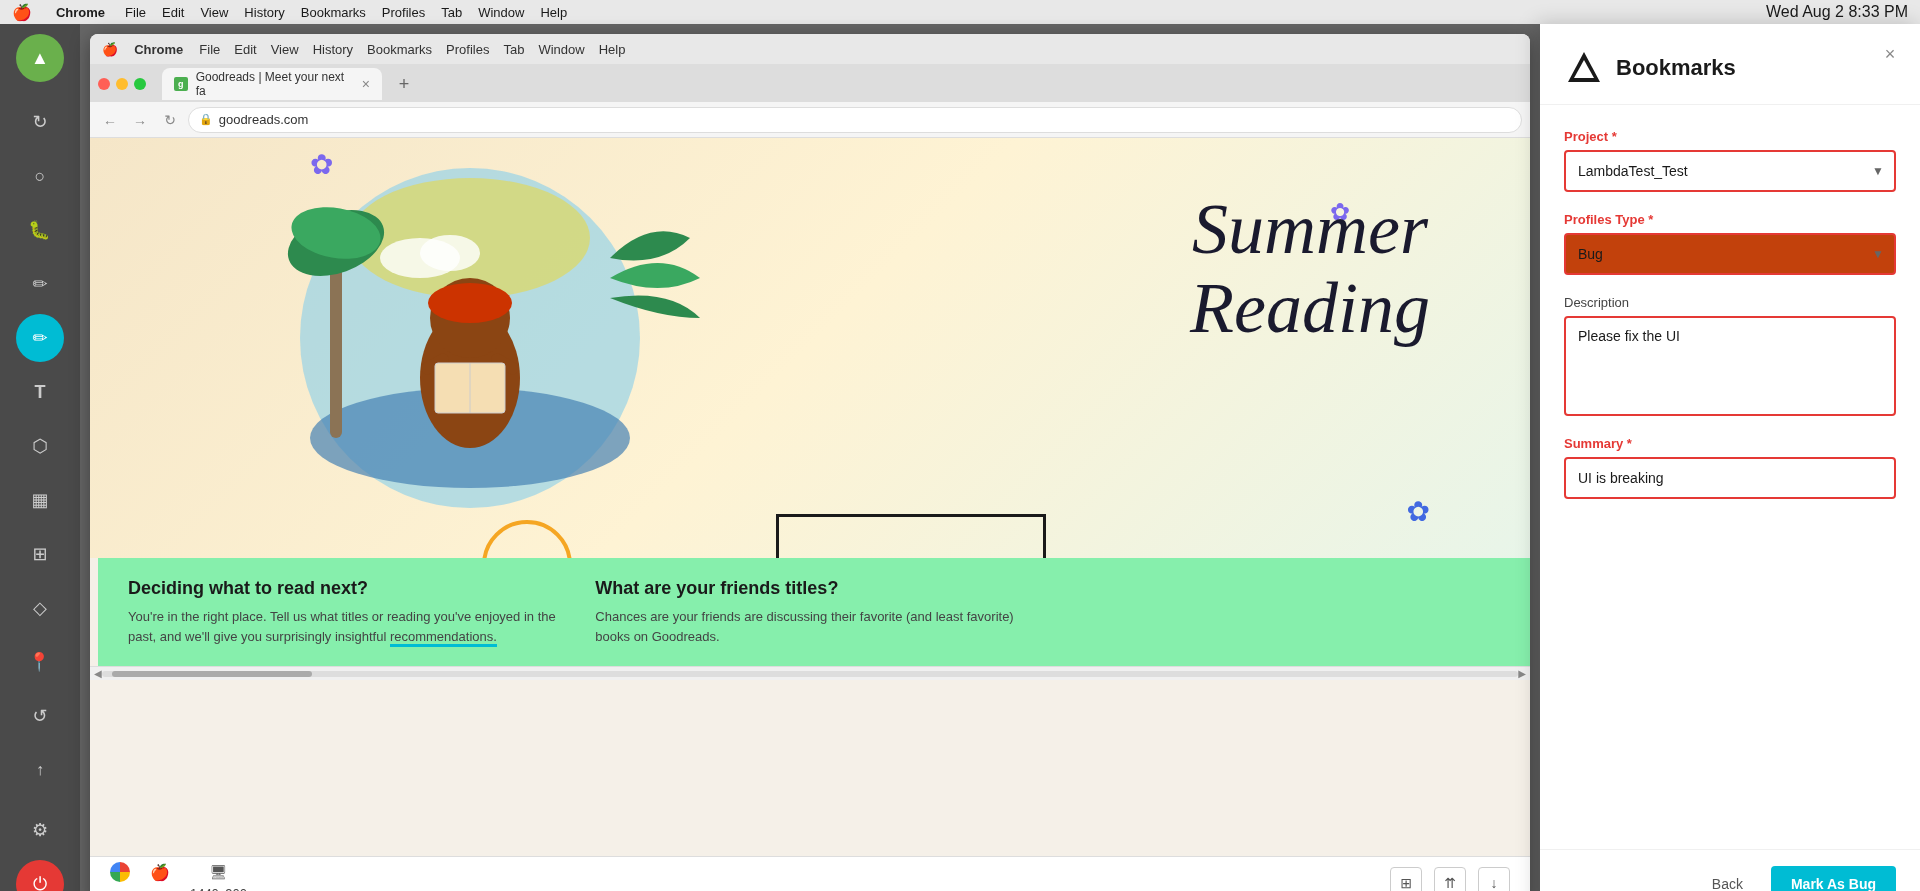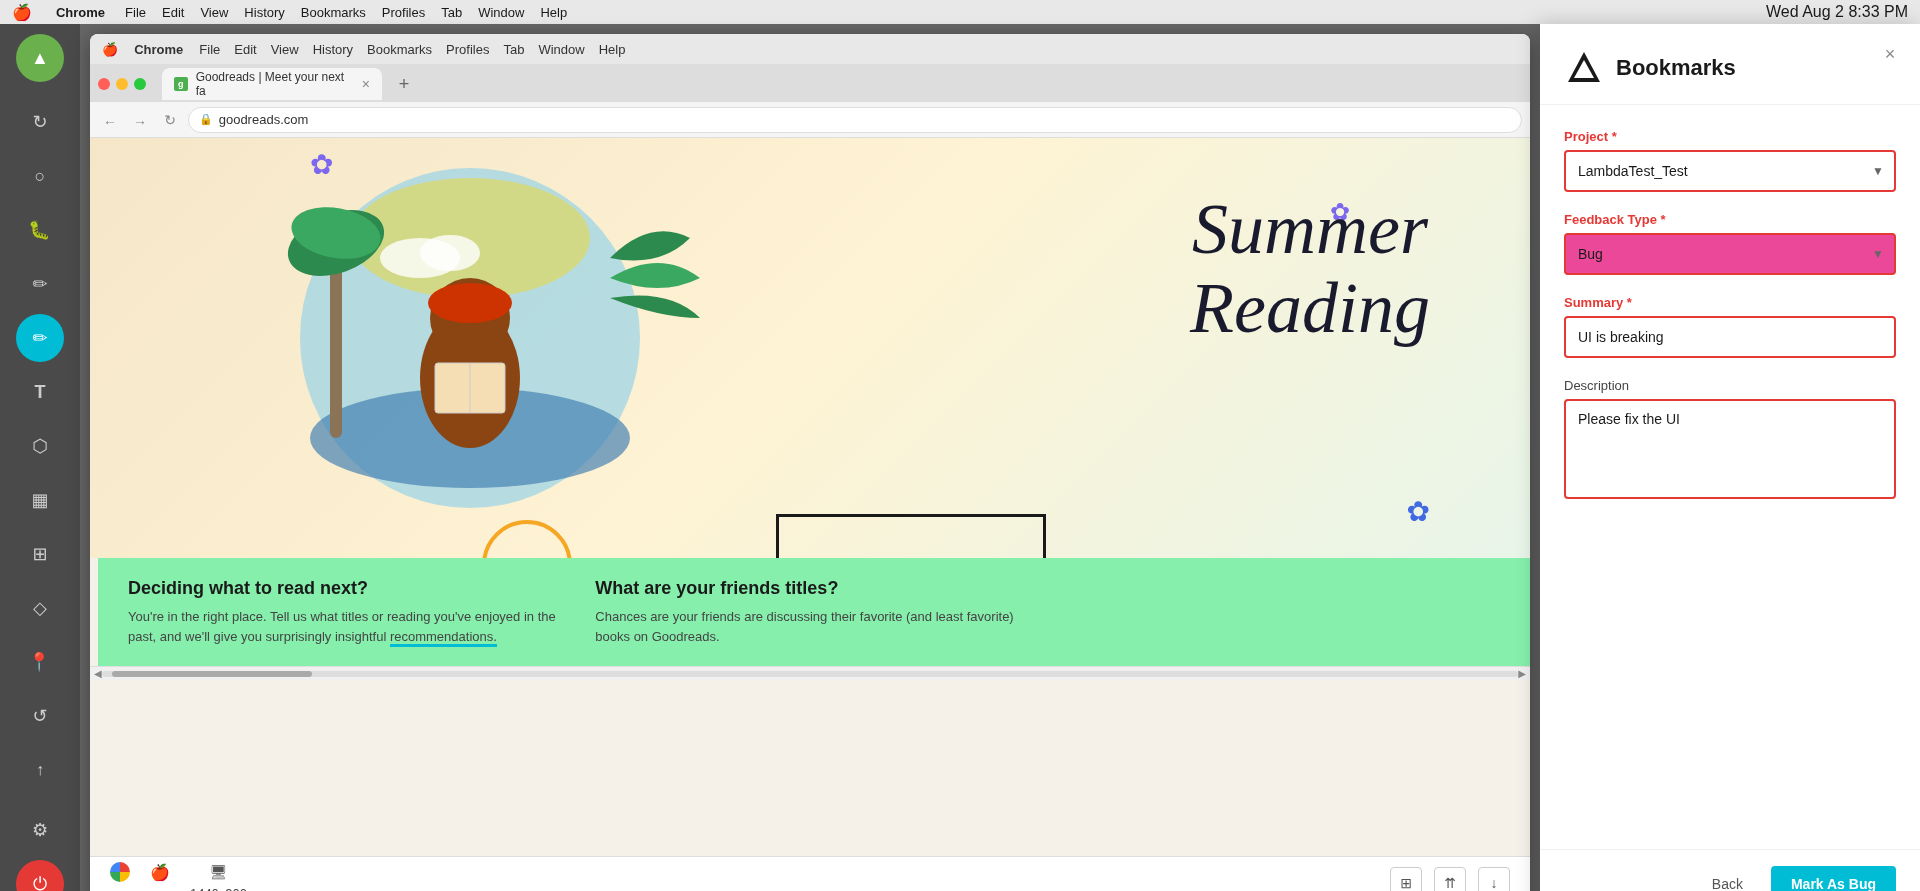--- a/index.html
+++ b/index.html
@@ -727,42 +727,42 @@
           <select class="ub-select-wrapper" style="width:100%;height:42px;border:2px solid #e53935;border-radius:4px;padding:0 12px;font-size:14px;color:#1a1a1a;background:white;appearance:none;cursor:pointer;">
             <option>LambdaTest_Test</option>
             <option>Other Project</option>
           </select>
           <span class="ub-select-arrow">▼</span>
         </div>
       </div>
 
       <div class="ub-field">
         <label class="ub-label">
-          <span>Feedback Type</span><span style="color:#e53935;"> *</span>
+          <span>Profiles Type</span><span style="color:#e53935;"> *</span>
         </label>
         <div class="ub-select-wrapper">
-          <select style="width:100%;height:42px;border:2px solid #e53935;border-radius:4px;padding:0 12px;font-size:14px;color:#1a1a1a;background:#ec4899;appearance:none;cursor:pointer;">
+          <select style="width:100%;height:42px;border:2px solid #e53935;border-radius:4px;padding:0 12px;font-size:14px;color:#1a1a1a;background:#c2410c;appearance:none;cursor:pointer;">
             <option>Bug</option>
             <option>Feature Request</option>
             <option>General</option>
           </select>
           <span class="ub-select-arrow">▼</span>
         </div>
       </div>
 
       <div class="ub-field">
+        <label class="ub-label">Description</label>
+        <textarea class="ub-textarea" style="">Please fix the UI</textarea>
+      </div>
+
+      <div class="ub-field">
         <label class="ub-label">
           <span>Summary</span><span style="color:#e53935;"> *</span>
         </label>
         <input type="text" class="ub-input" value="UI is breaking" style="">
-      </div>
-
-      <div class="ub-field">
-        <label class="ub-label">Description</label>
-        <textarea class="ub-textarea" style="">Please fix the UI</textarea>
       </div>
     </div>
 
     <div class="ub-footer">
       <button class="ub-back-btn">Back</button>
       <button class="ub-mark-bug-btn">Mark As Bug</button>
     </div>
   </div>
 
 </div>

